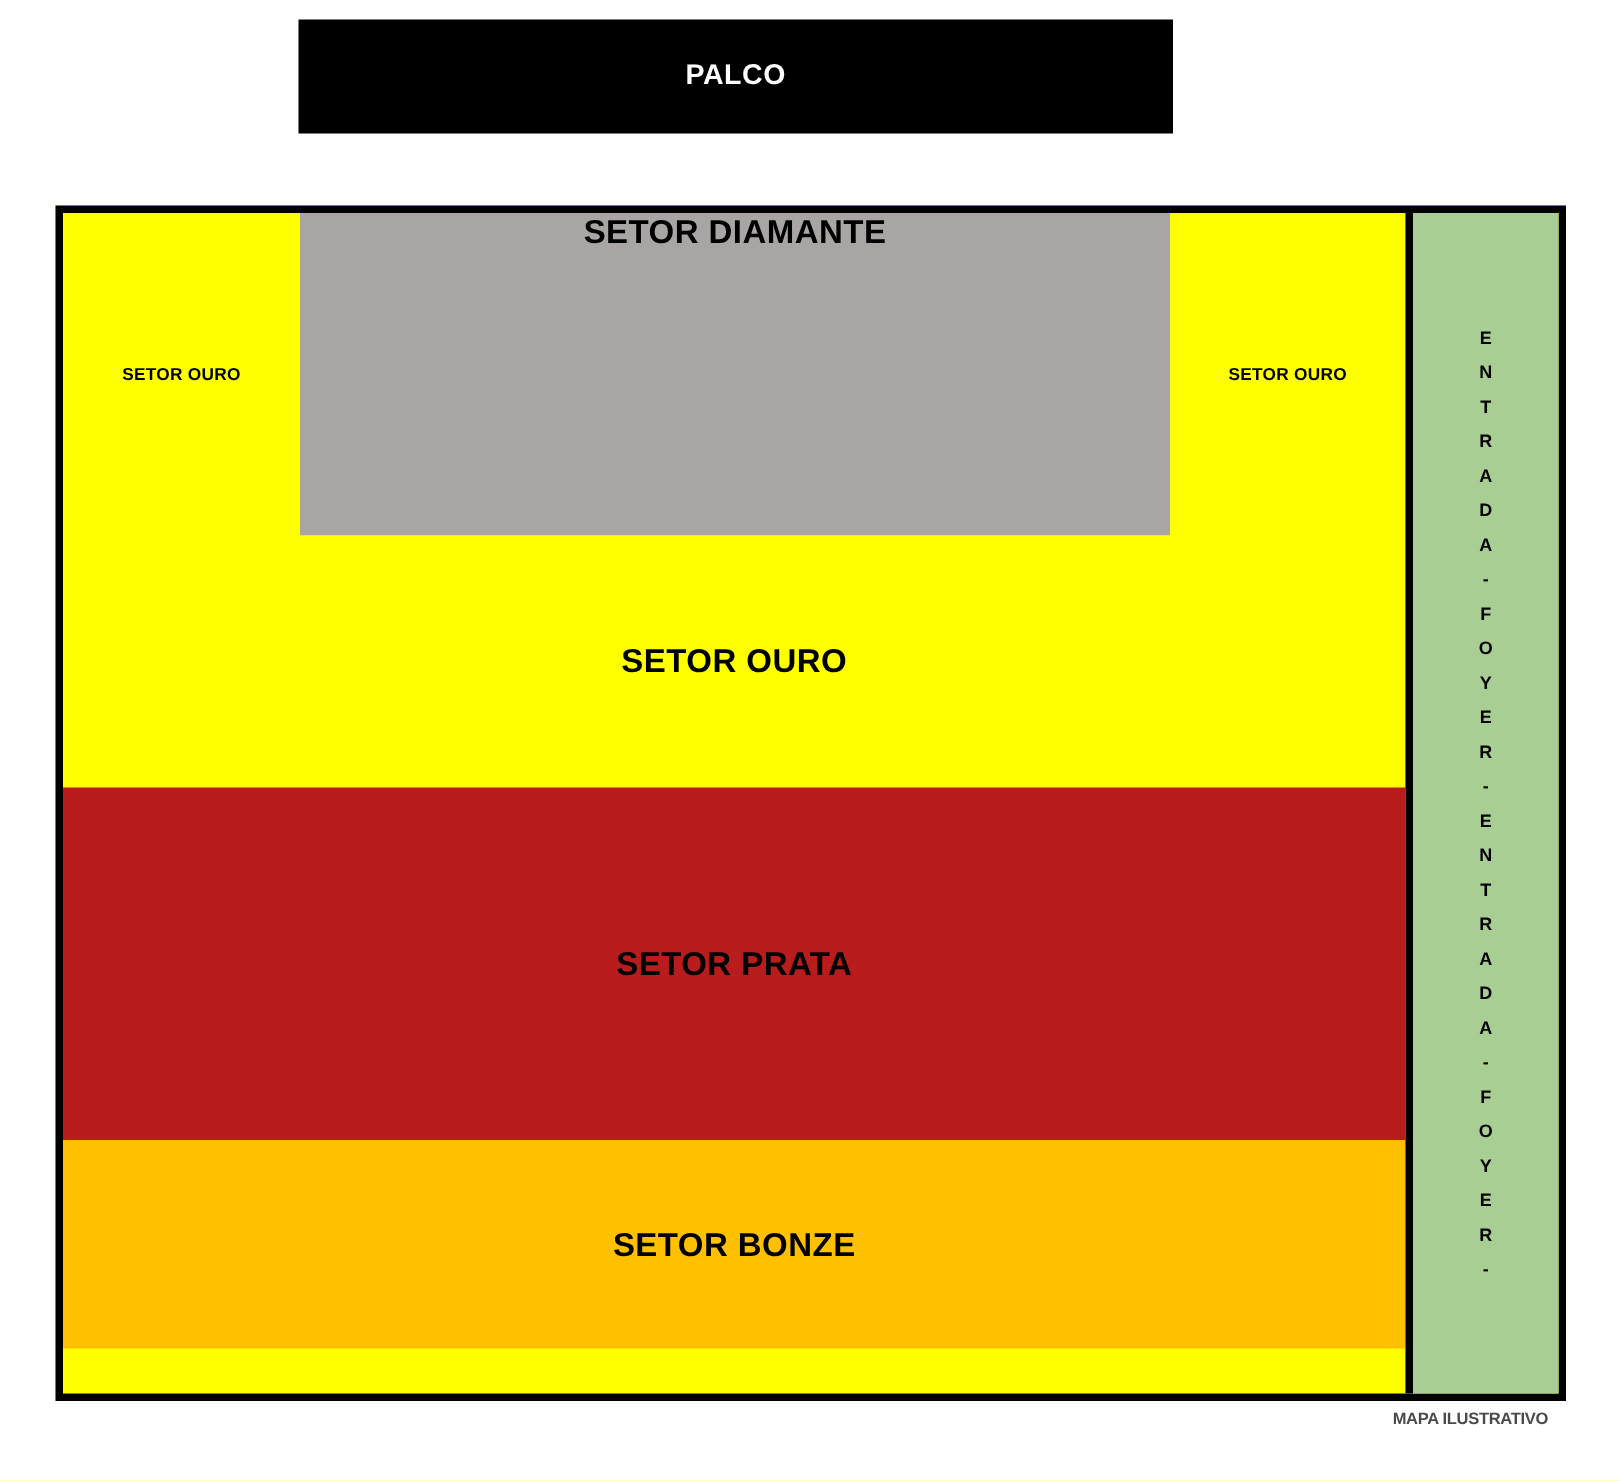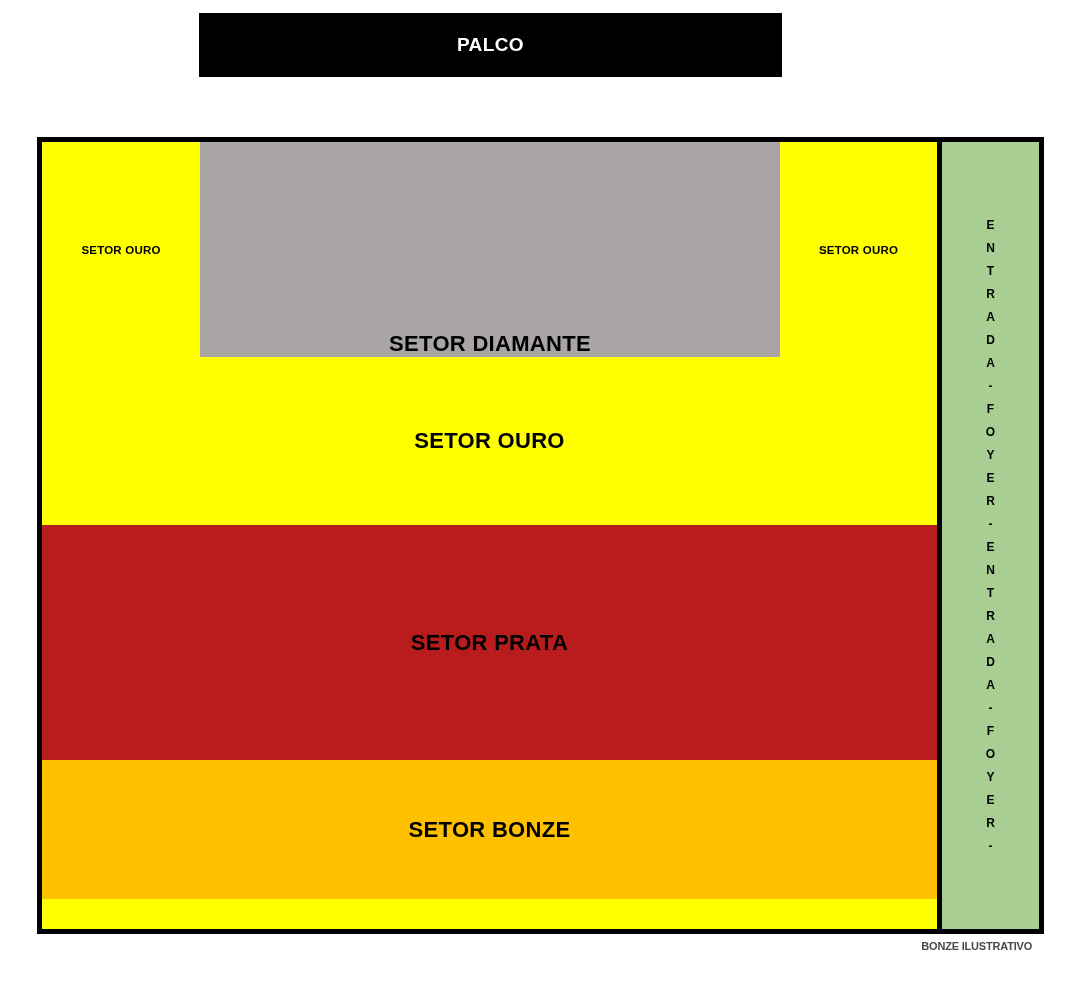--- a/index.html
+++ b/index.html
@@ -14,21 +14,21 @@
     position: relative;
     overflow: hidden;
   }
 
   
   .stage {
     position: absolute;
     left: 199px;
     top: 13px;
     width: 583px;
-    height: 64px;
+    height: 76px;
     background: #000000;
     color: #ffffff;
     display: flex;
     align-items: center;
     justify-content: center;
     font-size: 19px;
     font-weight: bold;
     letter-spacing: 0.4px;
   }
 
@@ -82,21 +82,21 @@
     width: 157px;
     background: #ffff00;
     display: flex;
     align-items: center;
     justify-content: center;
   }
   .diamante {
     flex: 1;
     background: #a9a5a4;
     display: flex;
-    align-items: flex-end;
+    align-items: flex-start;
     justify-content: center;
   }
   .side-label {
     font-size: 11.5px;
     font-weight: bold;
     color: #000000;
     letter-spacing: 0.2px;
     white-space: nowrap;
   }
   .sector-label-lg {
@@ -242,13 +242,13 @@
           <span class="foyer-letter">Y</span>
           <span class="foyer-letter">E</span>
           <span class="foyer-letter">R</span>
           <span class="foyer-letter">-</span>
         </div>
     </div>
 
   </div>
 </div>
 
-<div class="caption">BONZE ILUSTRATIVO</div>
+<div class="caption">MAPA ILUSTRATIVO</div>
 
 </body></html>

